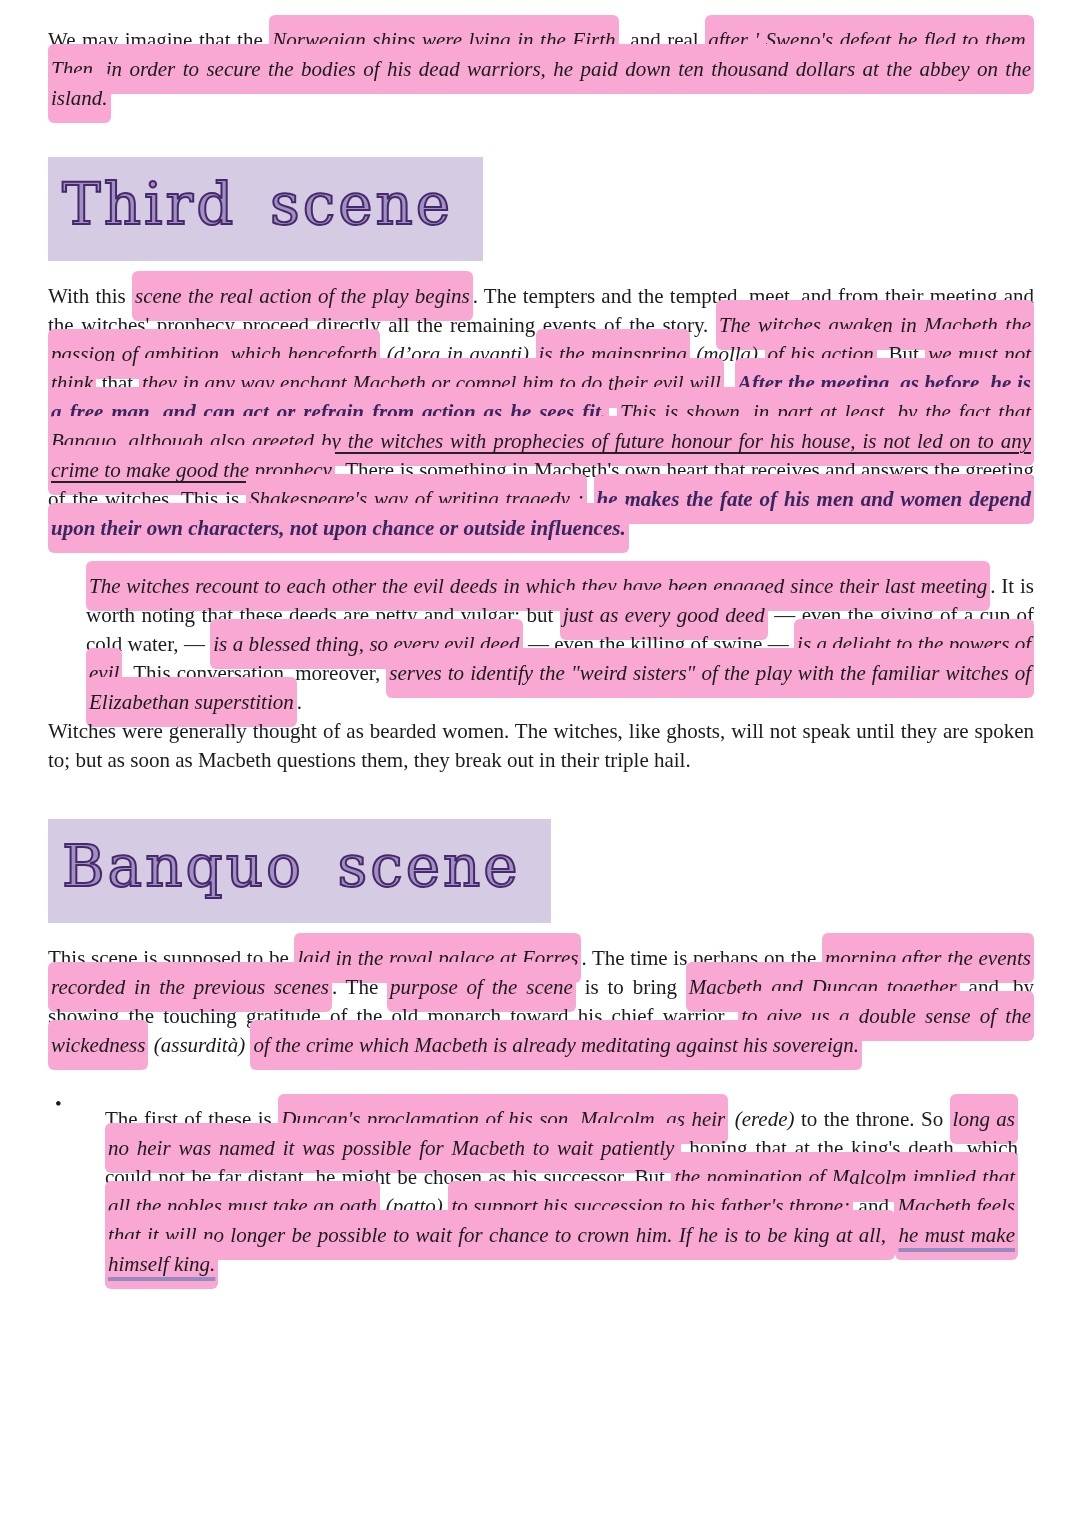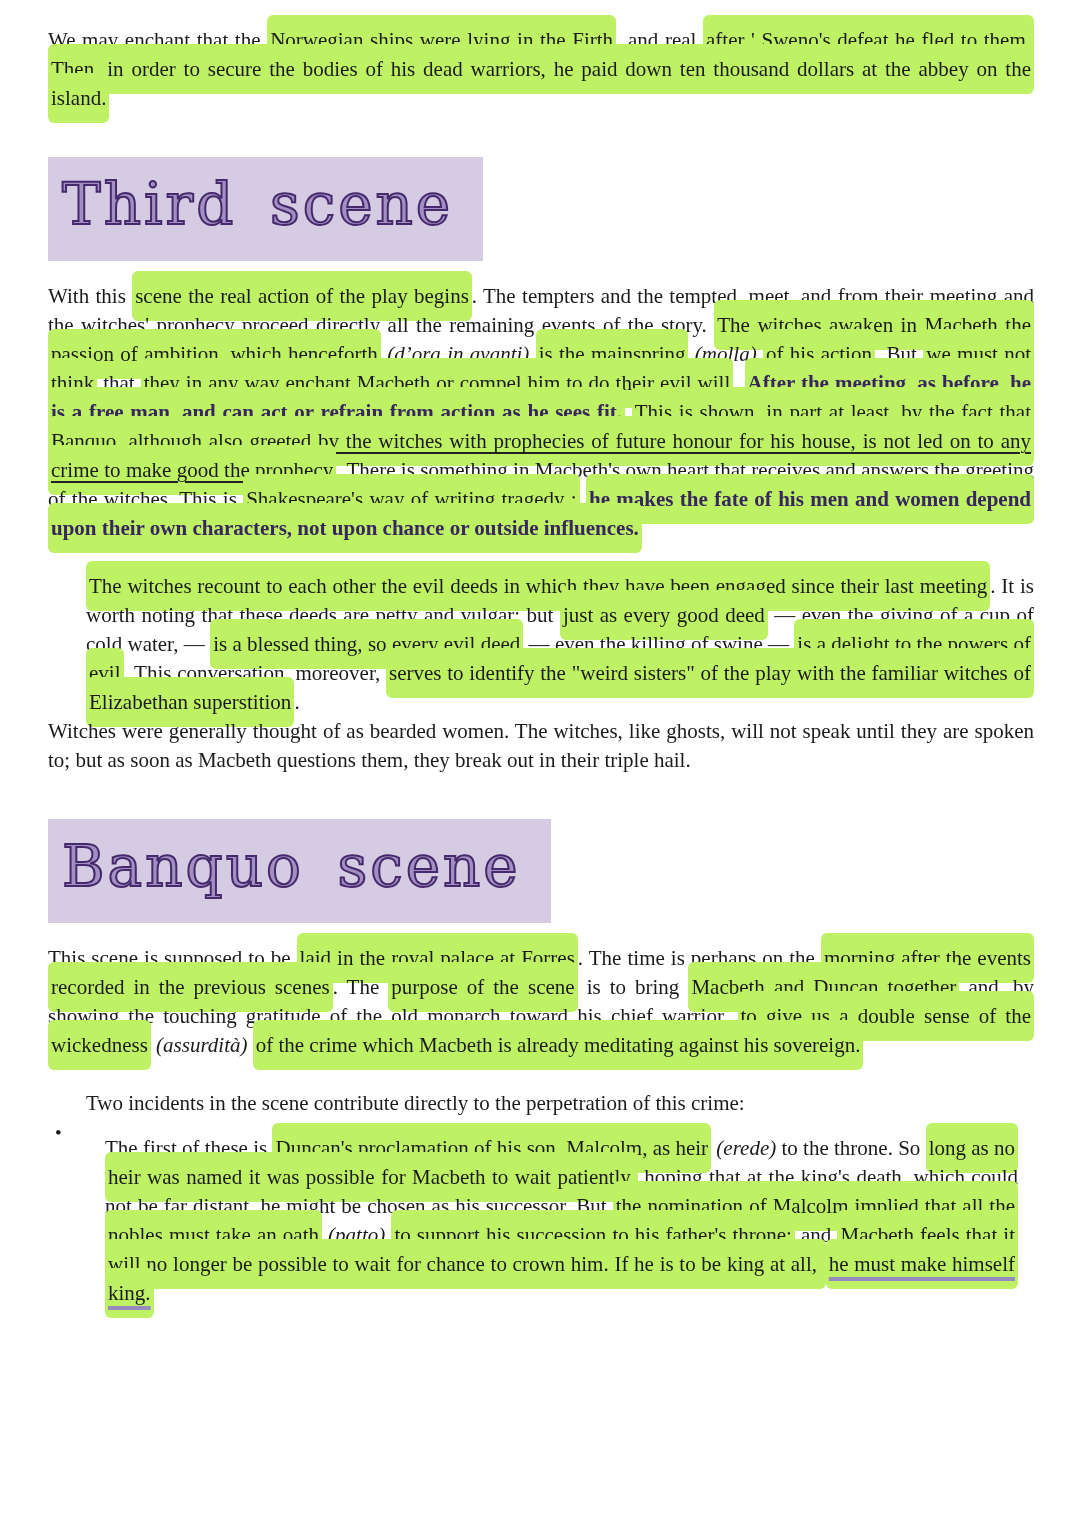--- a/index.html
+++ b/index.html
@@ -31,25 +31,26 @@
     line-height: 1;
     letter-spacing: 3px;
     word-spacing: 12px;
     color: #a290c3;
     -webkit-text-stroke: 2px #46296c;
     text-align: center;
   }
 
   .run { }
   .hl {
-    background: #bef264;
+    background: #f9a8d4;
     border-radius: 6px;
     padding: 13px 3px;
     -webkit-box-decoration-break: clone;
     box-decoration-break: clone;
+    font-style: italic;
   }
   .bp { font-weight: bold; color: #38265e; margin-top: 10px; }
   .it { font-style: italic; }
   .ut {
     text-decoration: underline;
     text-decoration-thickness: 1.6px;
     text-underline-offset: 4px;
     text-decoration-color: #222222;
   }
   .up {
@@ -67,26 +68,25 @@
     font-size: 19px;
     text-align: left;
   }
   .bullet-text { flex: 1 1 auto; margin: 16px; text-align: justify; }
 </style>
 </head>
 <body>
 
 <main class="page">
   <article class="doc">
-      <p class="para"><span class="run">We may enchant that the </span><span class="run hl">Norwegian ships were lying in the Firth</span><span class="run">, and real </span><span class="run hl">after ' Sweno's defeat he fled to them. Then, in order to secure the bodies of his dead warriors, he paid down ten thousand dollars at the abbey on the island.</span></p>
+      <p class="para"><span class="run">We may imagine that the </span><span class="run hl">Norwegian ships were lying in the Firth</span><span class="run">, and real </span><span class="run hl">after ' Sweno's defeat he fled to them. Then, in order to secure the bodies of his dead warriors, he paid down ten thousand dollars at the abbey on the island.</span></p>
       <h2 class="scene-heading"><span>Third scene</span></h2>
       <p class="para"><span class="run">With this </span><span class="run hl">scene the real action of the play begins</span><span class="run">. The tempters and the tempted, meet, and from their meeting and the witches' prophecy proceed directly all the remaining events of the story. </span><span class="run hl">The witches awaken in Macbeth the passion of ambition, which henceforth</span><span class="run"> </span><span class="run it">(d’ora in avanti)</span><span class="run"> </span><span class="run hl">is the mainspring</span><span class="run"> </span><span class="run it">(molla)</span><span class="run"> </span><span class="run hl">of his action</span><span class="run">. But </span><span class="run hl">we must not think</span><span class="run"> that </span><span class="run hl">they in any way enchant Macbeth or compel him to do their evil will</span><span class="run">. </span><span class="run hl bp">After the meeting, as before, he is a free man, and can act or refrain from action as he sees fit.</span><span class="run"> </span><span class="run hl ut">This is shown, in part at least, by the fact that Banquo, although also greeted by the witches with prophecies of future honour for his house, is not led on to any crime to make good the prophecy</span><span class="run">. There is something in Macbeth's own heart that receives and answers the greeting of the witches. This is </span><span class="run hl">Shakespeare's way of writing tragedy ;</span><span class="run"> </span><span class="run hl bp">he makes the fate of his men and women depend upon their own characters, not upon chance or outside influences.</span></p>
       <p class="para tight"><span class="run hl">The witches recount to each other the evil deeds in which they have been engaged since their last meeting</span><span class="run">. It is worth noting that these deeds are petty and vulgar; but </span><span class="run hl">just as every good deed</span><span class="run"> — even the giving of a cup of cold water, — </span><span class="run hl">is a blessed thing, so every evil deed</span><span class="run"> — even the killing of swine — </span><span class="run hl">is a delight to the powers of evil</span><span class="run">. This conversation, moreover, </span><span class="run hl">serves to identify the "weird sisters" of the play with the familiar witches of Elizabethan superstition</span><span class="run">.</span></p>
       <p class="para"><span class="run">Witches were generally thought of as bearded women. The witches, like ghosts, will not speak until they are spoken to; but as soon as Macbeth questions them, they break out in their triple hail.</span></p>
       <h2 class="scene-heading"><span>Banquo scene</span></h2>
       <p class="para"><span class="run">This scene is supposed to be </span><span class="run hl">laid in the royal palace at Forres</span><span class="run">. The time is perhaps on the </span><span class="run hl">morning after the events recorded in the previous scenes</span><span class="run">. The </span><span class="run hl">purpose of the scene</span><span class="run"> is to bring </span><span class="run hl">Macbeth and Duncan together</span><span class="run"> and, by showing the touching gratitude of the old monarch toward his chief warrior, </span><span class="run hl">to give us a double sense of the wickedness</span><span class="run"> </span><span class="run it">(assurdità)</span><span class="run"> </span><span class="run hl">of the crime which Macbeth is already meditating against his sovereign.</span></p>
-      <p class="para tight"><span class="run">Two incidents in the scene contribute directly to the perpetration of this crime:</span></p>
       <div class="bullet-row">
         <span class="bullet-marker">•</span>
         <p class="bullet-text"><span class="run">The first of these is </span><span class="run hl">Duncan's proclamation of his son, Malcolm, as heir</span><span class="run"> </span><span class="run it">(erede)</span><span class="run"> to the throne. So </span><span class="run hl">long as no heir was named it was possible for Macbeth to wait patiently,</span><span class="run"> hoping that at the king's death, which could not be far distant, he might be chosen as his successor. But </span><span class="run hl">the nomination of Malcolm implied that all the nobles must take an oath</span><span class="run"> </span><span class="run it">(patto)</span><span class="run"> </span><span class="run hl">to support his succession to his father's throne;</span><span class="run"> and </span><span class="run hl">Macbeth feels that it will no longer be possible to wait for chance to crown him. If he is to be king at all, </span><span class="run hl up">he must make himself king.</span></p>
       </div>
     </article>
 </main>
 
 </body></html>

